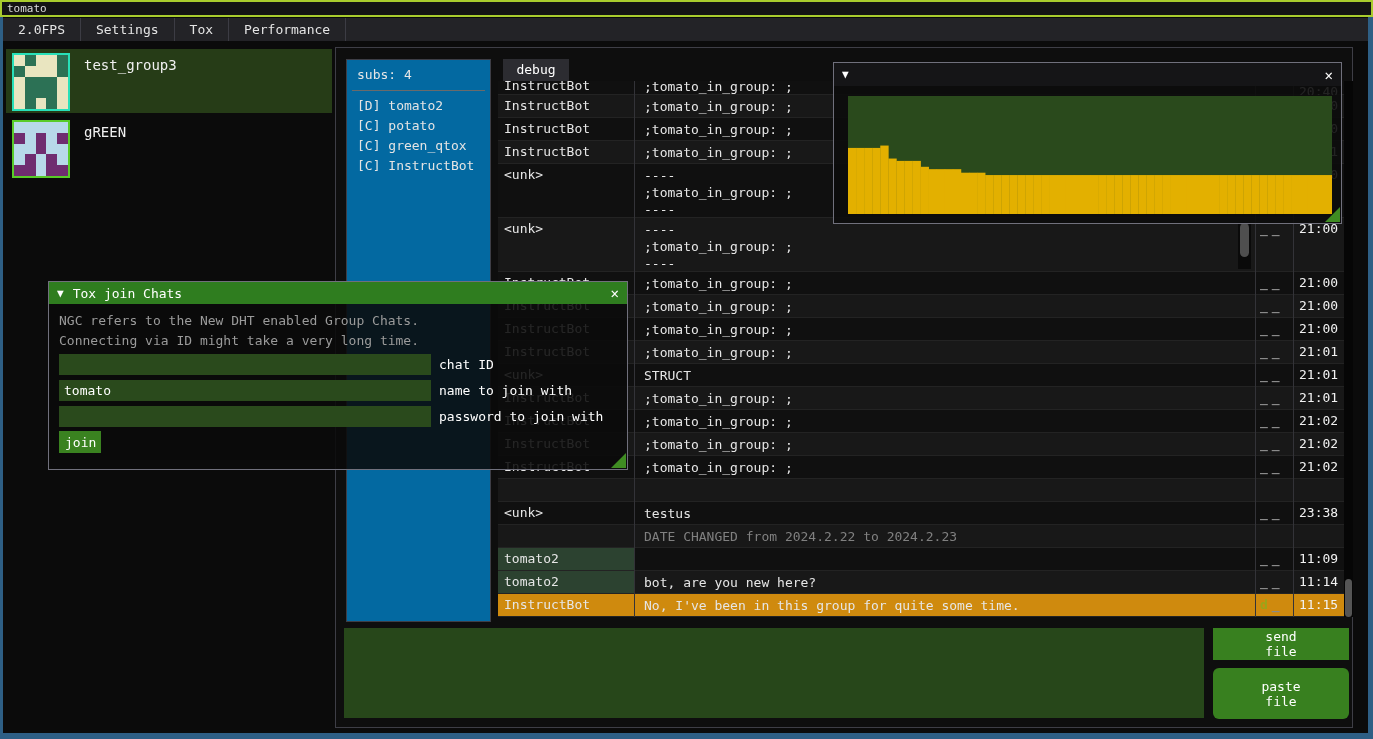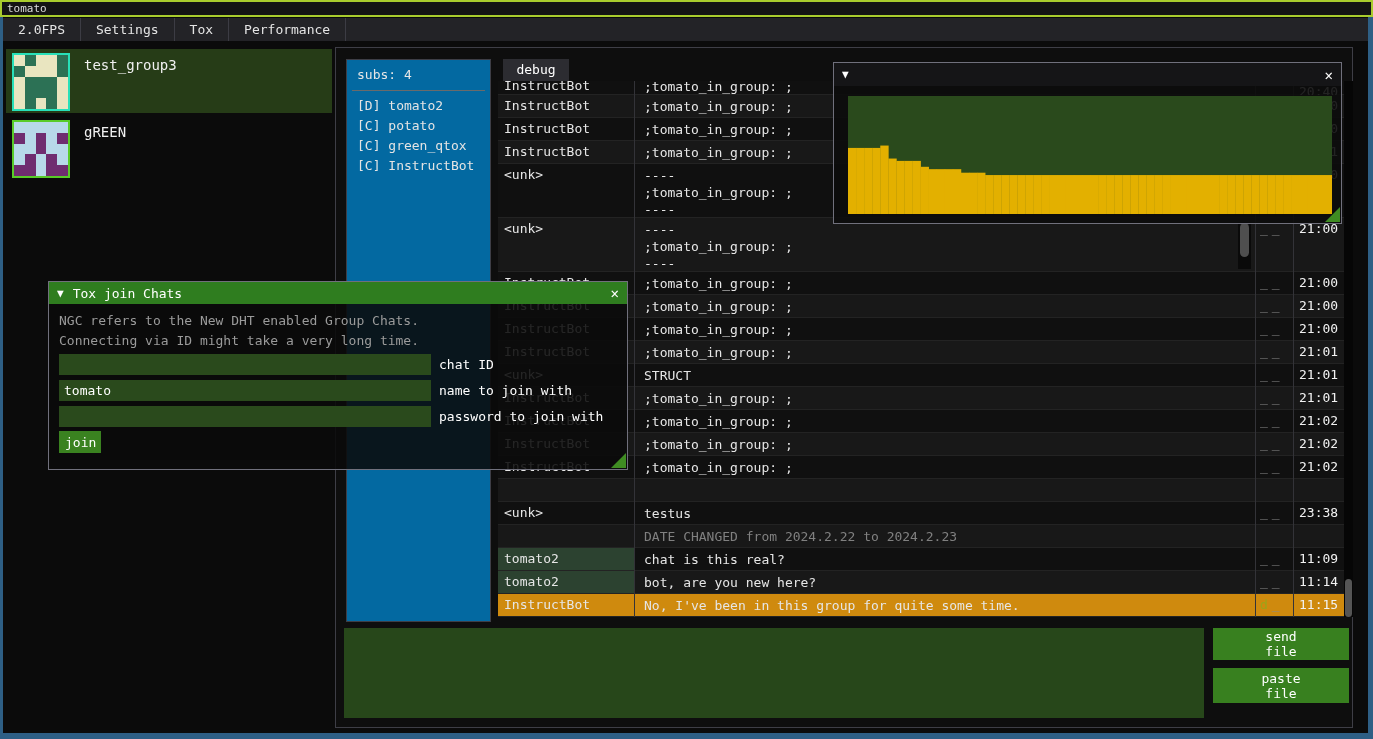--- a/index.html
+++ b/index.html
@@ -42,36 +42,36 @@
   
   .chat-table { position:absolute; left:162px; top:33px; width:846px; height:536px;
     overflow:hidden; background:#0d0d0d; }
   .col-line { position:absolute; top:0; bottom:0; width:1px; background:#333338; z-index:2; }
   .chat-row { position:relative; width:100%; border-bottom:1px solid #232323; }
   .cell-name { position:absolute; left:0; top:0; bottom:0; width:136px; padding:3px 0 0 6px;
     overflow:hidden; white-space:nowrap; }
   .cell-msg  { position:absolute; left:140px; top:0; bottom:0; width:616px; padding:3px 0 0 6px;
     white-space:pre-line; line-height:17px; overflow:hidden; }
   .cell-status { position:absolute; left:758px; top:0; width:37px; padding:3px 0 0 4px;
-    color:#8a8a8a; letter-spacing:4px; }
+    color:#8a8a8a; letter-spacing:4px;font-weight:bold; }
   .cell-time { position:absolute; left:797px; top:0; width:47px; padding:3px 0 0 4px; color:#f2f2f2; }
   .mini-scroll { position:absolute; left:740px; top:4px; width:13px; height:47px; background:#0a0a0a; }
   .mini-scroll .thumb { margin:1px 2px; height:34px; background:#4f4f4f; border-radius:6px; }
   .chat-scrollbar { position:absolute; left:1008px; top:33px; width:9px; height:536px; background:#060606; }
   .chat-scrollbar .thumb { position:absolute; left:1px; right:1px; top:498px; height:38px;
     background:#555; border-radius:4px; }
   
   .message-input { position:absolute; left:8px; top:580px; width:860px; height:90px;
     background:#27471a; border:none; resize:none; color:#fff;
     font-family:"DejaVu Sans Mono",monospace; font-size:13px; }
   .file-btn { position:absolute; left:877px; width:136px; background:#38801f; color:#fff;
     border:none; font-family:"DejaVu Sans Mono",monospace; font-size:13px;
     white-space:pre-line; line-height:15px; text-align:center; cursor:pointer; }
   .send-btn { top:580px; height:32px; }
-  .paste-btn { top:620px; height:35px; }
+  .paste-btn { top:620px; height:51px;border-radius:6px; }
   
   .float-win { position:absolute; border:1px solid #70707c; }
   .float-body { position:absolute; inset:0; background:rgba(12,12,12,0.9); }
   .win-titlebar { position:absolute; left:0; right:0; top:0; height:23px;
     display:flex; align-items:center; padding:0 8px; color:#fff; z-index:3; }
   .win-titlebar .caret { margin-right:9px; font-size:11px; }
   .win-titlebar .close { margin-left:auto; font-size:14px; cursor:pointer; }
   .grip { position:absolute; right:1px; bottom:1px; width:0; height:0; z-index:4;
     border-left:15px solid transparent; border-bottom:15px solid #3f8c22; }
   
@@ -296,21 +296,20 @@
           <div class="cell-time">23:38</div>
         </div>
         <div class="chat-row" style="height: 23px; background: rgb(24, 24, 24);">
           <div class="cell-name"></div>
           <div class="cell-msg" style="color: rgb(128, 128, 128);">DATE CHANGED from 2024.2.22 to 2024.2.23</div>
           <div class="cell-status"></div>
           <div class="cell-time"></div>
         </div>
         <div class="chat-row" style="height: 23px; background: rgb(16, 16, 16);">
           <div class="cell-name" style="background: rgb(44, 66, 48);">tomato2</div>
-          <div class="cell-msg">chat is this real?</div>
           <div class="cell-status"><span>_</span><span>_</span></div>
           <div class="cell-time">11:09</div>
         </div>
         <div class="chat-row" style="height: 23px; background: rgb(24, 24, 24);">
           <div class="cell-name" style="background: rgb(44, 66, 48);">tomato2</div>
           <div class="cell-msg">bot, are you new here?</div>
           <div class="cell-status"><span>_</span><span>_</span></div>
           <div class="cell-time">11:14</div>
         </div>
         <div class="chat-row" style="height: 23px; background: rgb(207, 138, 14);">

